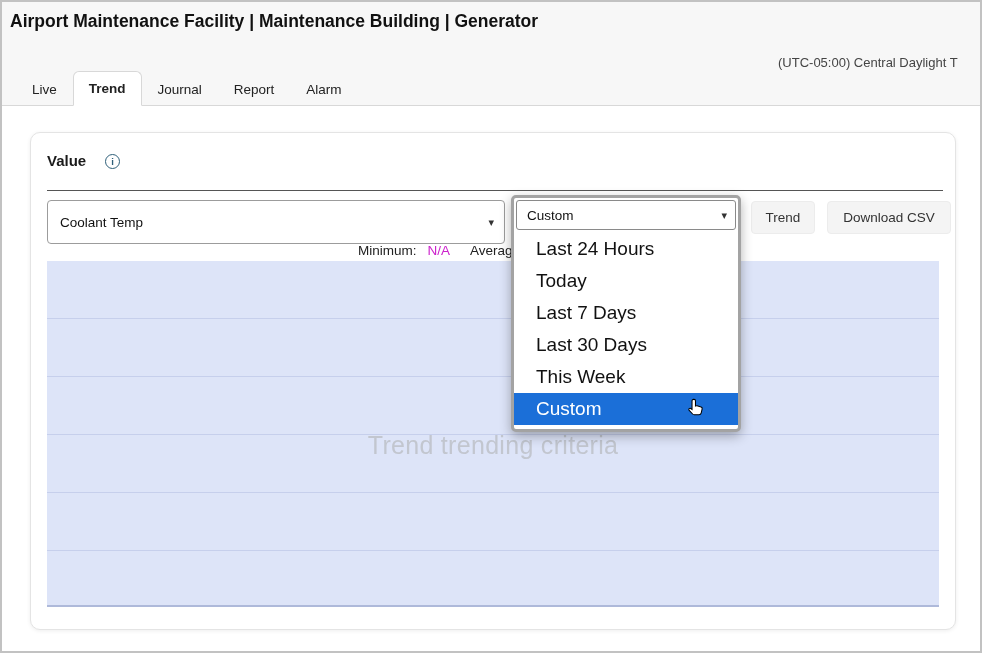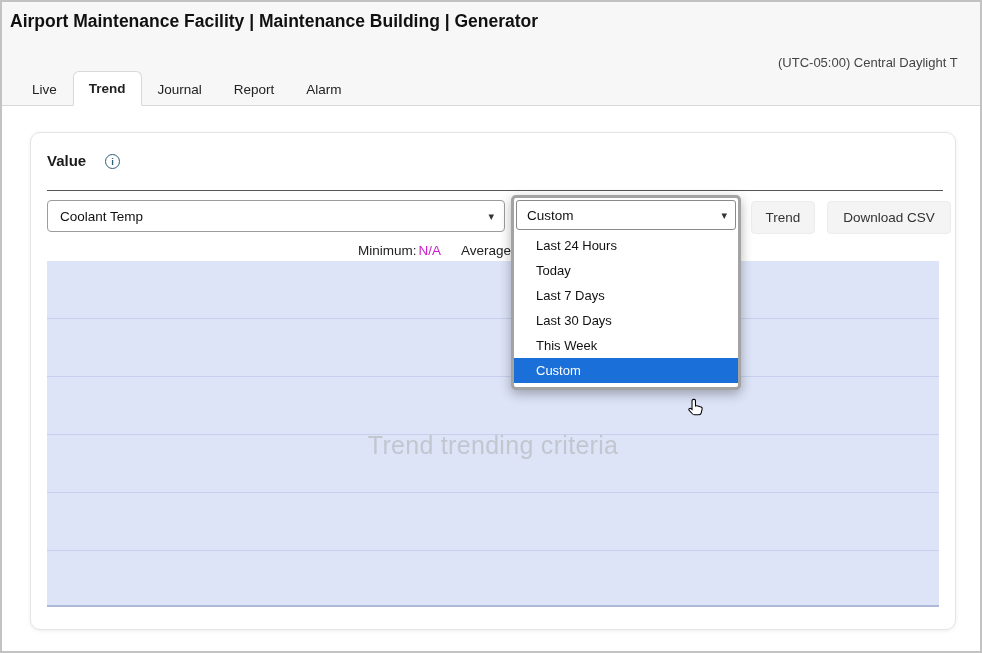--- a/index.html
+++ b/index.html
@@ -52,41 +52,41 @@
     border:1.3px solid #2e5f79; border-radius:50%;
     color:#2e5f79; font-size:9.5px; font-weight:700; font-style:normal;
     display:flex; align-items:center; justify-content:center;
   }
   .panel-divider {
     position:absolute; left:16px; right:12px; top:57px;
     border-top:1px solid #555;
   }
 
   .point-select {
-    position:absolute; left:16px; top:67px; width:458px; height:32px;
+    position:absolute; left:16px; top:67px; width:458px; height:44px;
     border:1px solid #9c9c9c; border-radius:4px; background:#fff;
     display:flex; align-items:center; justify-content:space-between;
     padding:0 10px 0 12px; font-size:13.5px; color:#111; cursor:pointer;
   }
   .caret { font-size:11px; color:#333; line-height:1; }
 
   .btn {
     position:absolute; top:68px; height:33px;
     background:#f4f4f4; border:1px solid #ececec; border-radius:4px;
     display:flex; align-items:center; justify-content:center;
     font-size:13.5px; color:#333; cursor:pointer;
   }
   .trend-button   { left:720px; width:64px; }
   .download-button{ left:796px; width:124px; }
 
   .stats {
     position:absolute; left:327px; top:110px;
     font-size:13.5px; color:#222; white-space:nowrap; z-index:1;
   }
-  .stats .na { color:#cc22cc; margin-left:2px; }
+  .stats .na { color:#cc22cc; margin-left:11px; }
   .stats .avg { margin-left:20px; }
 
   .chart-area {
     position:absolute; left:16px; top:128px; width:892px; height:346px;
     background-color:#dde4f8;
     background-image:repeating-linear-gradient(to bottom,
       #dde4f8 0px, #dde4f8 57px, #c6cfec 57px, #c6cfec 58px);
     border-bottom:2px solid #aeb9da;
     display:flex; align-items:center; justify-content:center;
   }
@@ -102,21 +102,21 @@
     box-shadow:0 4px 12px rgba(0,0,0,.3); z-index:20;
   }
   .range-select-row {
     margin:2px 2px 1px; height:30px;
     border:1px solid #8a8a8a; border-radius:3px;
     display:flex; align-items:center; justify-content:space-between;
     padding:0 8px 0 10px; font-size:13.5px; color:#111; cursor:pointer;
   }
   .range-options { padding:2px 0 4px; }
   .range-option {
-    padding:5px 22px; font-size:13px; color:#111; cursor:pointer;
+    padding:5px 22px; font-size:19px; color:#111; cursor:pointer;
     white-space:nowrap;
   }
   .range-option.selected { background:#1b6fd8; color:#fff; }
 
   .cursor-icon {
     position:absolute; left:685px; top:396px; width:18px; height:20px;
     z-index:30; pointer-events:none;
   }
 </style>
 </head>

